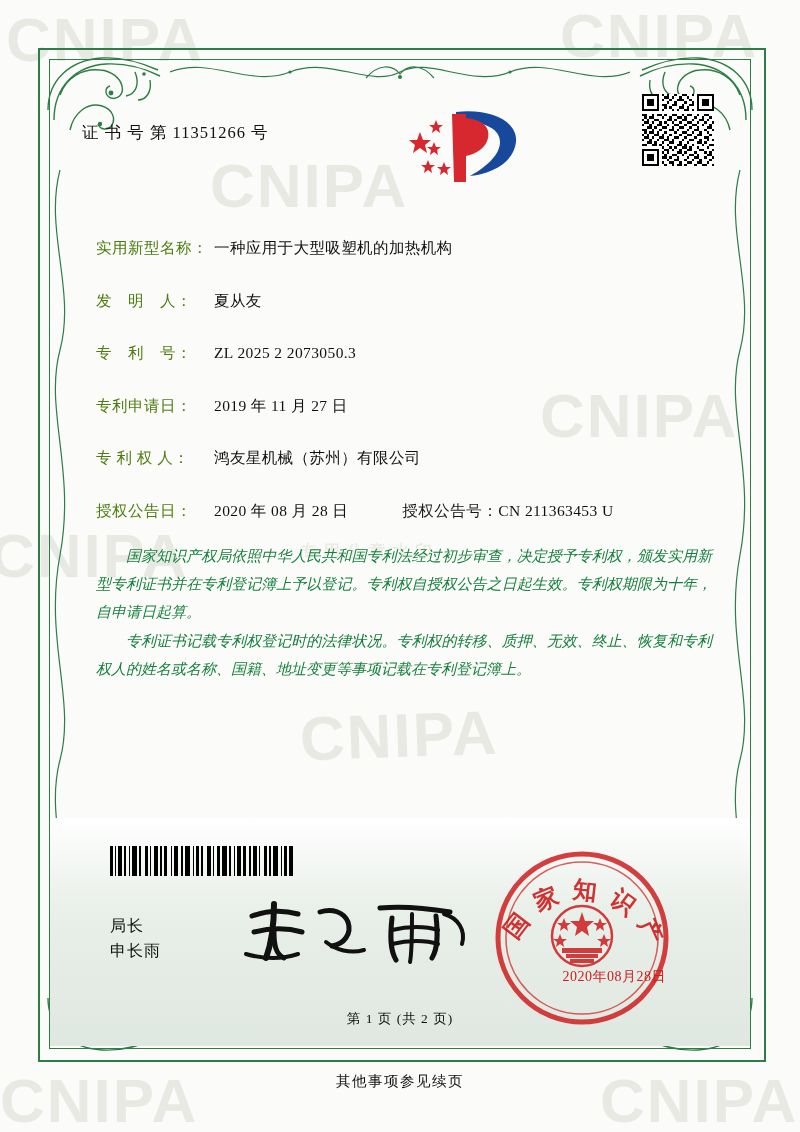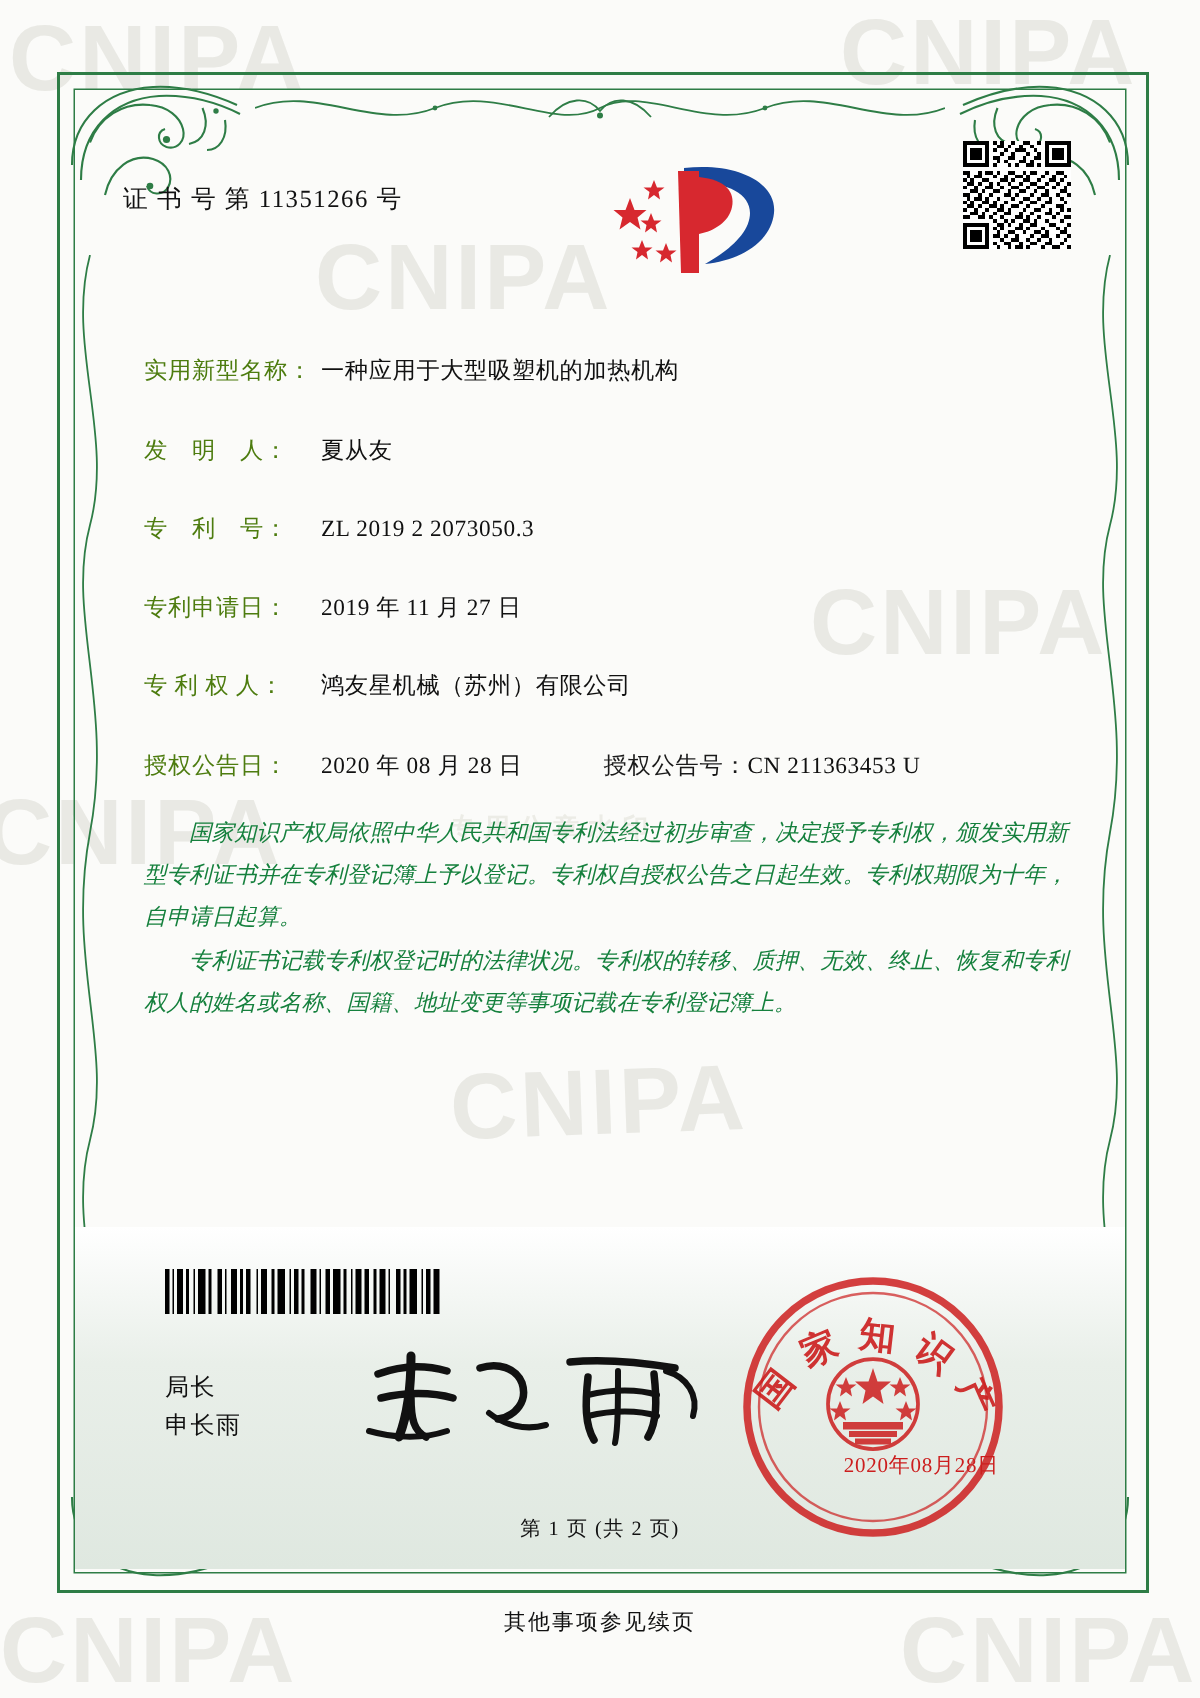--- a/index.html
+++ b/index.html
@@ -568,21 +568,21 @@
       <div class="field-row">
         <span class="fl">实用新型名称：</span>
         <span class="fv">一种应用于大型吸塑机的加热机构</span>
       </div>
       <div class="field-row">
         <span class="fl">发　明　人：</span>
         <span class="fv">夏从友</span>
       </div>
       <div class="field-row">
         <span class="fl">专　利　号：</span>
-        <span class="fv">ZL 2019 2 2073050.3</span>
+        <span class="fv">ZL 2025 2 2073050.3</span>
       </div>
       <div class="field-row">
         <span class="fl">专利申请日：</span>
         <span class="fv">2019 年 11 月 27 日</span>
       </div>
       <div class="field-row">
         <span class="fl">专 利 权 人：</span>
         <span class="fv">鸿友星机械（苏州）有限公司</span>
       </div>
       <div class="field-row dual">

